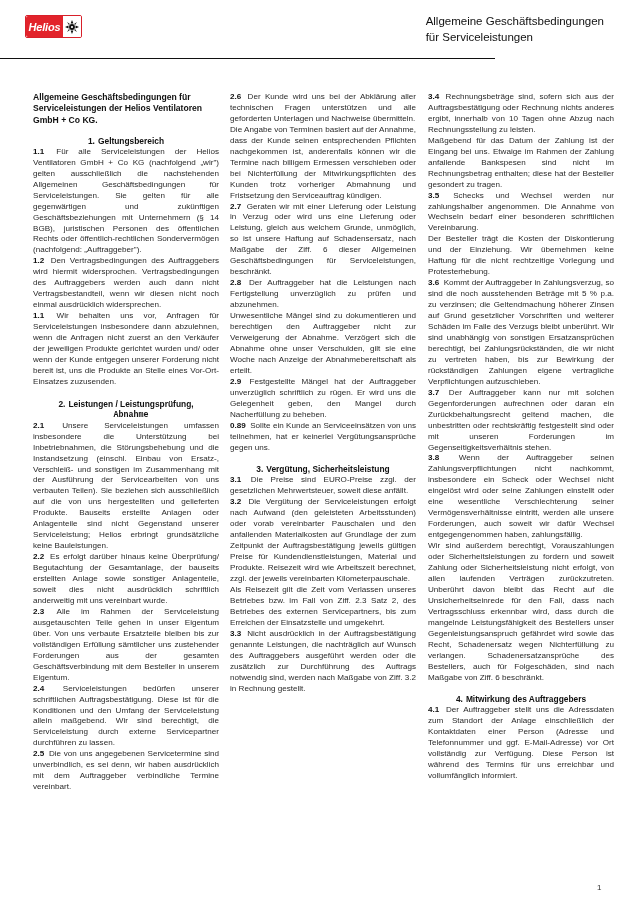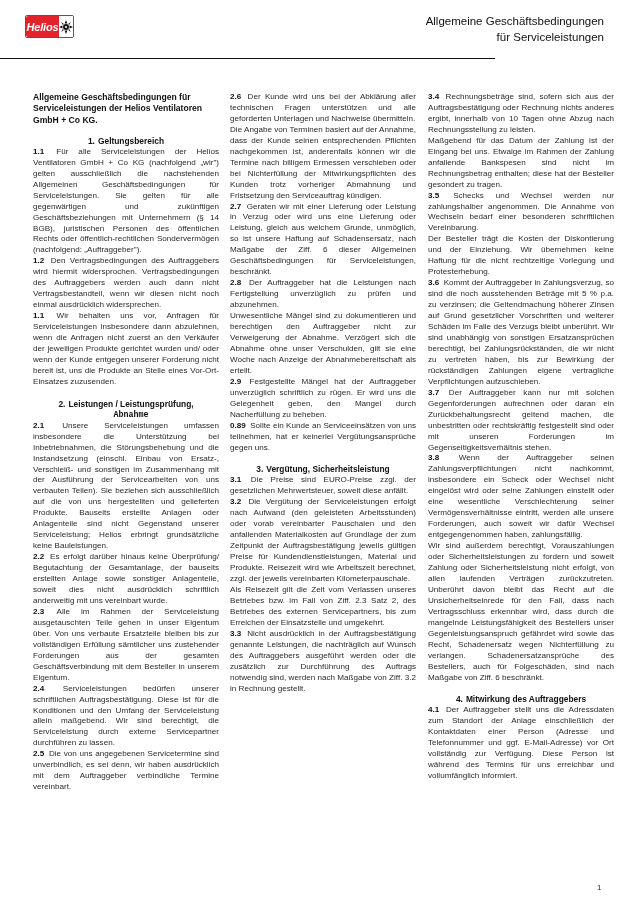--- a/index.html
+++ b/index.html
@@ -2,31 +2,31 @@
 <html><head>
 <meta charset="utf-8">
 <style>
   html, body { margin: 0; padding: 0; background: #ffffff; }
   body {
     width: 638px; height: 897px; position: relative; overflow: hidden;
     font-family: "Liberation Sans", sans-serif; color: #1a1a1a;
   }
   .header { position: absolute; left: 0; top: 0; width: 638px; height: 66px; }
   .logo {
-    position: absolute; left: 25px; top: 15px; width: 49px; height: 23px;
+    position: absolute; left: 25px; top: 15px; width: 57px; height: 23px;
     display: flex; border: 1px solid #d8202a; border-radius: 2px; overflow: hidden; box-sizing: border-box;
   }
   .logo-word {
     background: #e2232b; color: #fff; font-weight: bold; font-style: italic;
     font-size: 11px; width: 37px; display: flex; align-items: center; justify-content: center;
     letter-spacing: -0.2px; border-radius: 2px 0 0 2px;
   }
   .logo-fan { flex: 1; background: #fff; display: flex; align-items: center; justify-content: center; }
   .doc-title {
-    position: absolute; right: 144px; top: 13px; text-align: right;
+    position: absolute; right: 144px; top: 13px; text-align: left;
     font-size: 11.5px; line-height: 16px; color: #111; transform: translateX(110px);
   }
   .rule { position: absolute; left: 0; top: 58px; width: 495px; height: 1px; background: #111; }
 
   .col { position: absolute; top: 92px; width: 186px; font-size: 8.1px; line-height: 10.95px; color: #2a2a2a; text-align: justify; hyphens: manual; }
   .col1 { left: 33px; }
   .col2 { left: 230px; }
   .col3 { left: 428px; }
   .lead { font-weight: bold; font-size: 8.6px; line-height: 11.3px; color: #111; text-align: left; margin-bottom: 10px; }
   .h { font-weight: bold; color: #111; font-size: 8.4px; text-align: center; margin-top: 0; }

